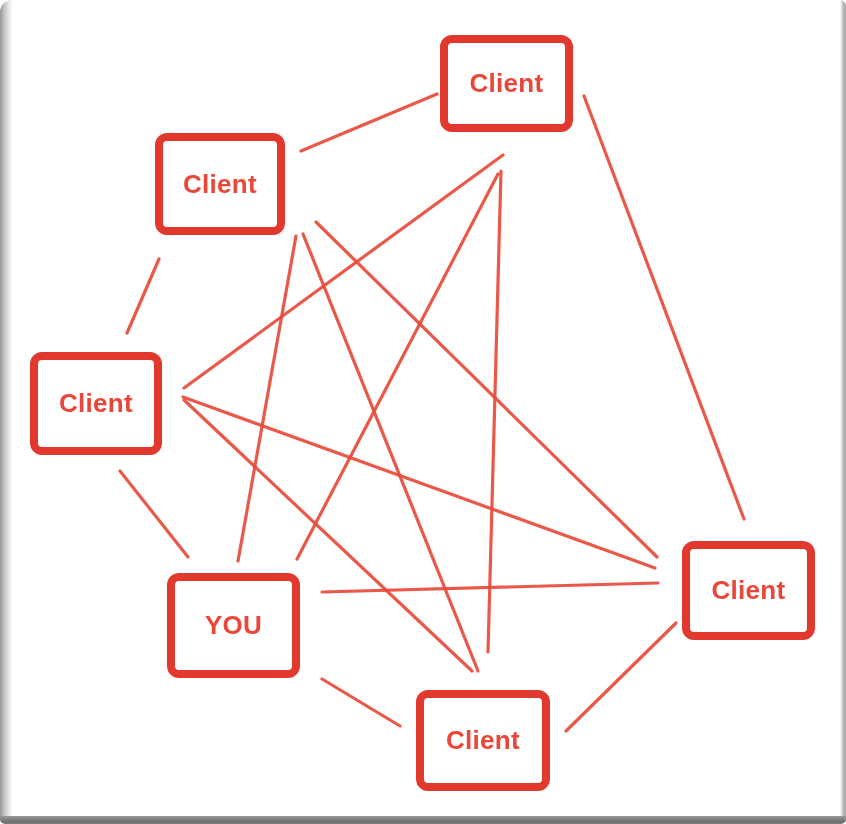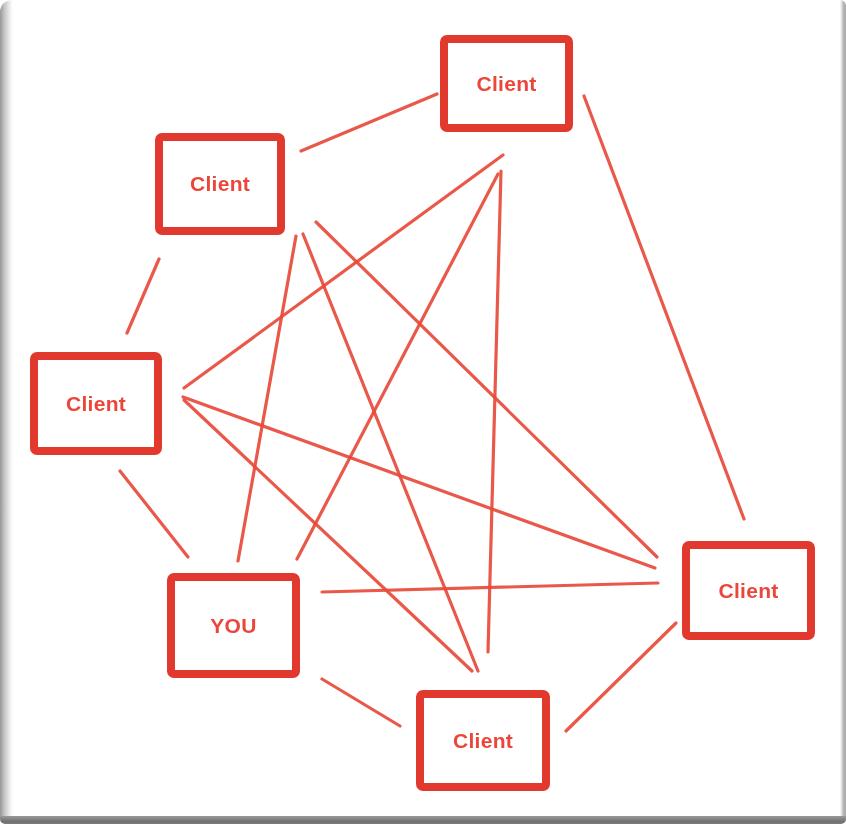--- a/index.html
+++ b/index.html
@@ -48,26 +48,26 @@
     stroke: var(--line-color, #e84a3a);
     stroke-width: 3.2;
     stroke-linecap: round;
     opacity: 0.92;
   }
   .node {
     position: absolute;
     box-sizing: border-box;
     background: #ffffff;
     border: 8px solid var(--box-color, #e1392d);
-    border-radius: 7px;
+    border-radius: 12px;
     display: flex;
     align-items: center;
     justify-content: center;
     font-weight: bold;
-    font-size: 21px;
+    font-size: 26px;
     letter-spacing: 0.3px;
     color: var(--label-color, #ea4639);
   }
 </style>
 </head>
 <body>
 
 <div class="stage">
   <svg class="wires" viewBox="0 0 846 824" xmlns="http://www.w3.org/2000/svg">
       <line x1="301" y1="151" x2="437" y2="94" class="edge-line"></line>

